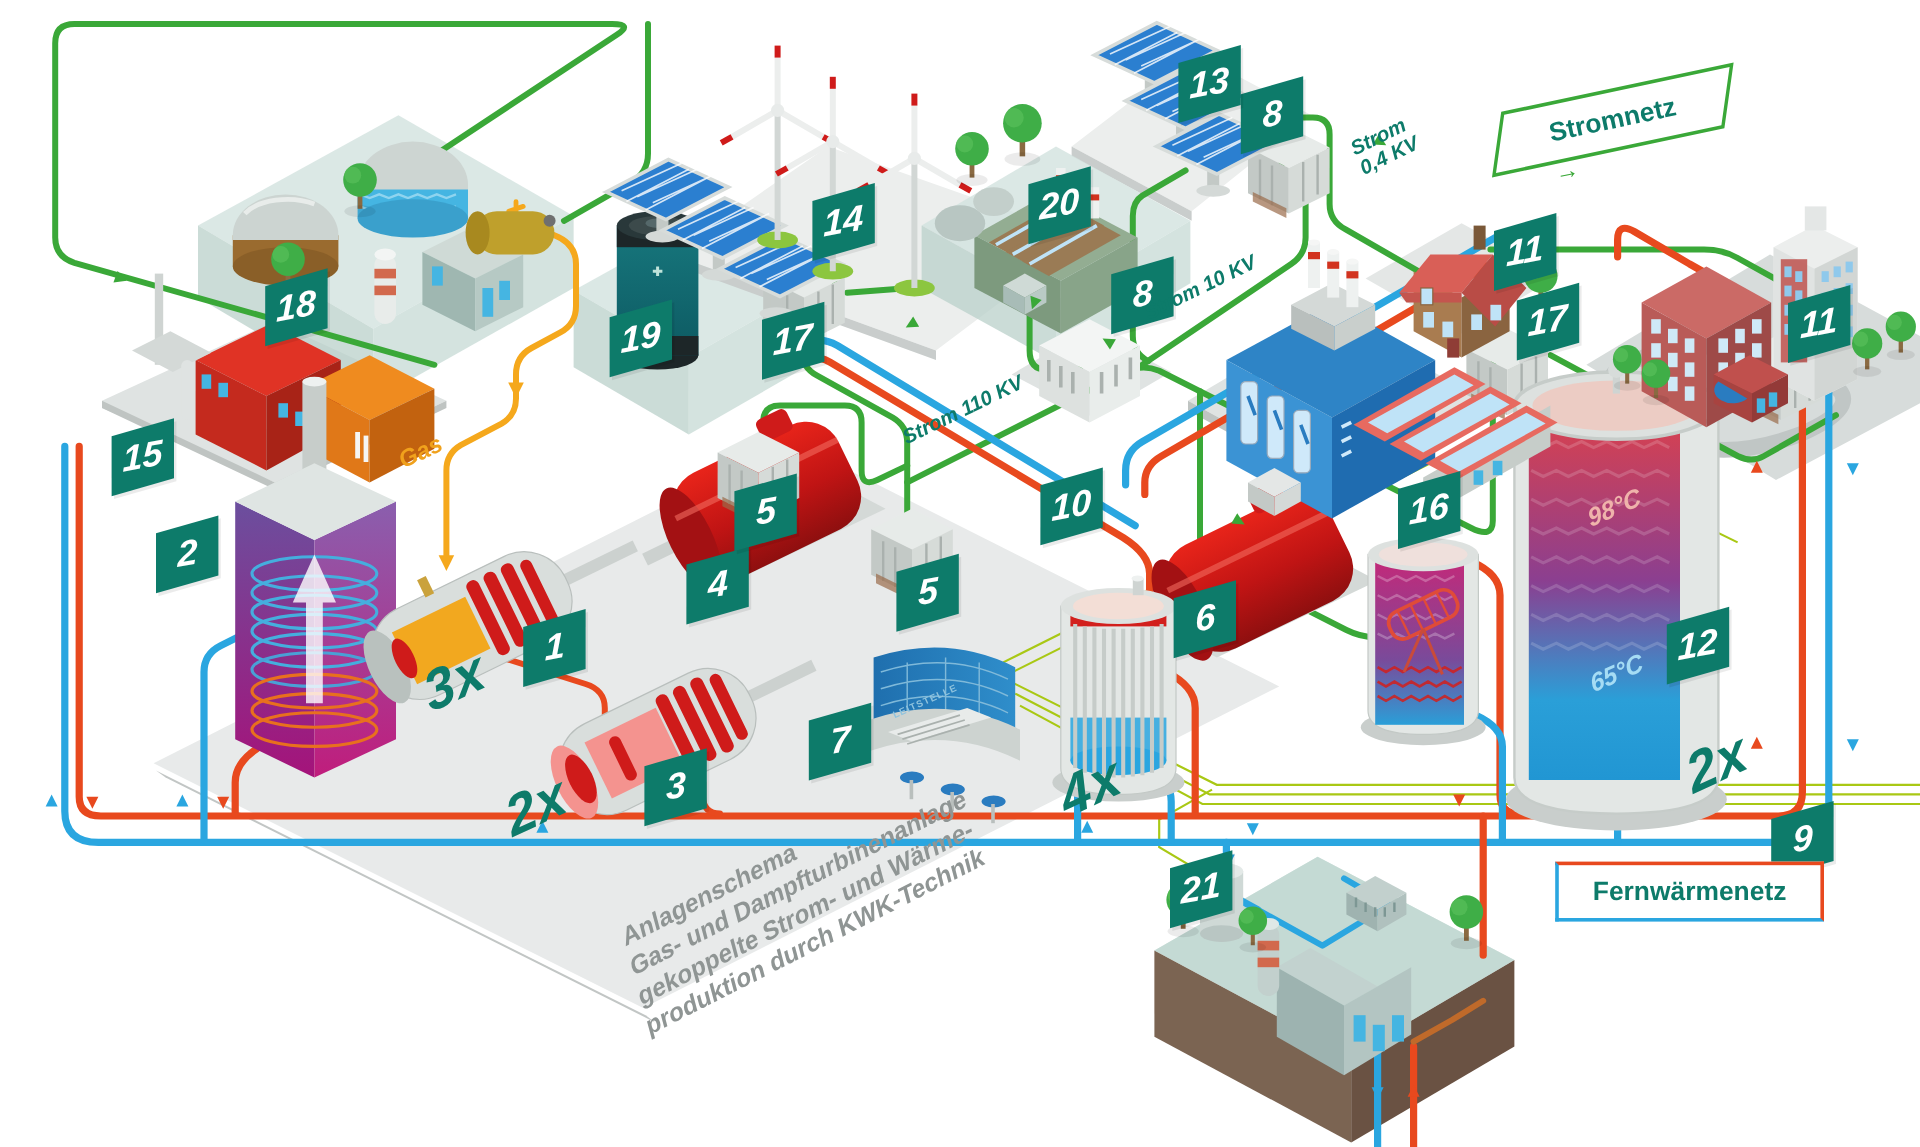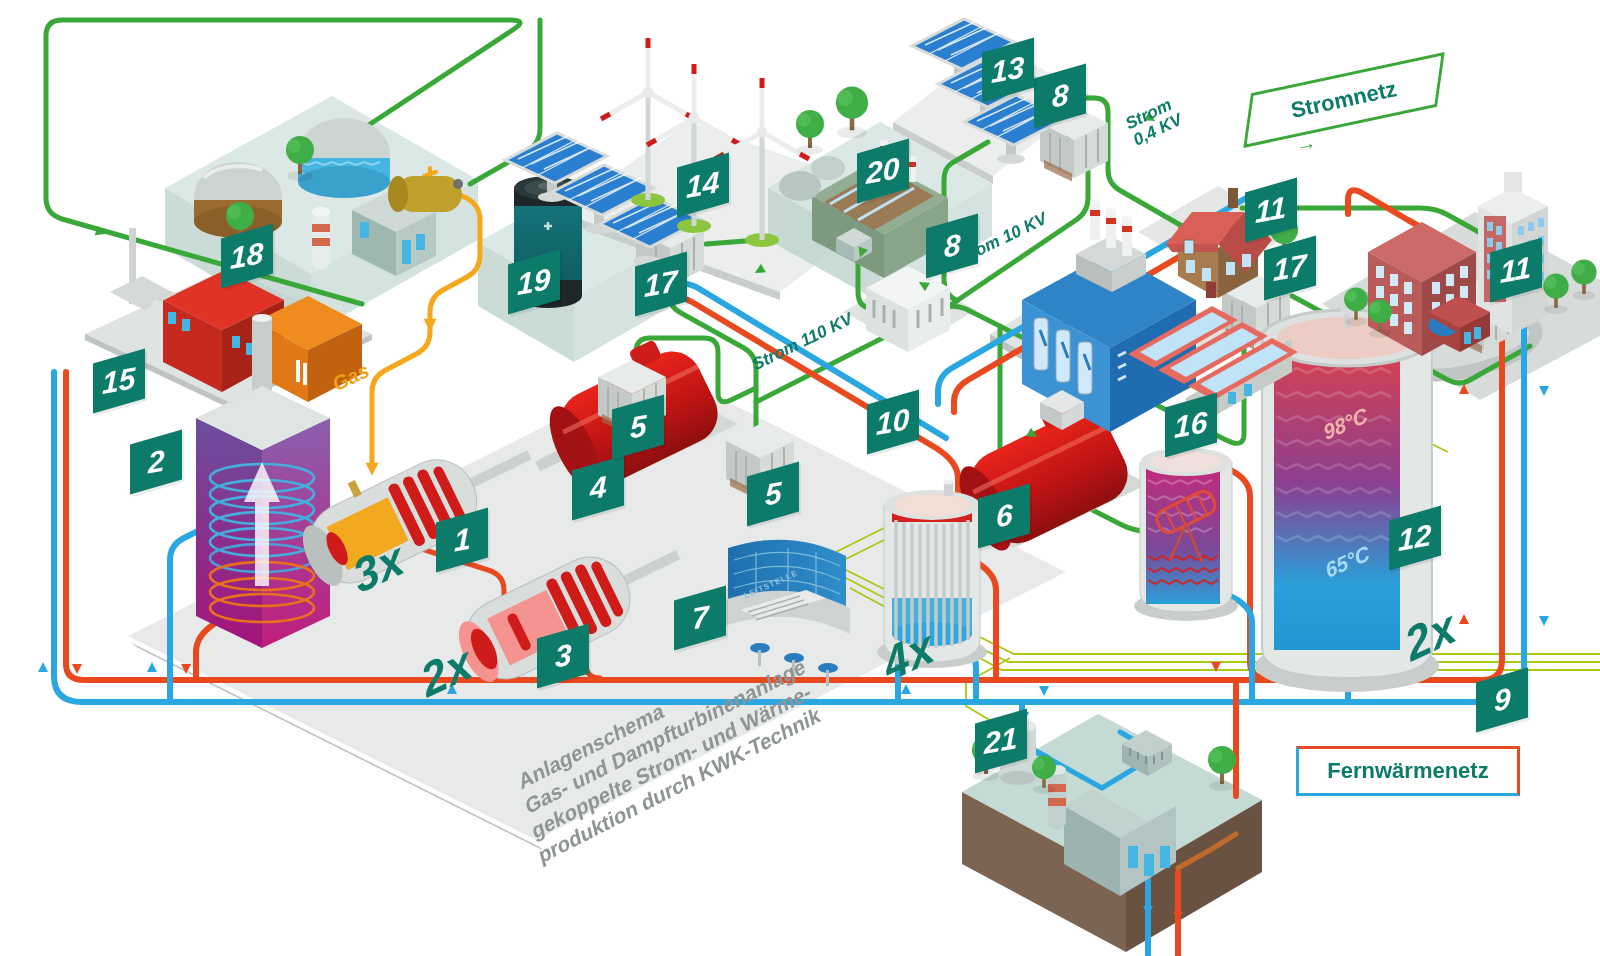--- a/index.html
+++ b/index.html
@@ -19,21 +19,21 @@
         font-size:20px;transform:rotate(-25deg);}
   .netbox{position:absolute;background:#ffffff;display:flex;align-items:center;
         justify-content:center;color:#0d7b6a;font-weight:700;font-size:22px;}
   #stromnetz-box{left:1245px;top:74px;width:192px;height:46px;border:3px solid #3aa838;
         transform:rotate(-12deg) skewX(-20deg);}
   #stromnetz-box span{transform:skewX(20deg);}
   #stromnetz-arrow{position:absolute;left:1296px;top:132px;color:#3aa838;font-size:20px;
         font-weight:700;transform:rotate(-12deg);}
   #fernwaerme-box{left:1296px;top:718px;width:218px;height:44px;
         border-top:3px solid #e8491e;border-right:3px solid #e8491e;
-        border-bottom:3px solid #2aa6e0;border-left:3px solid #2aa6e0;margin-top:28px;}
+        border-bottom:3px solid #2aa6e0;border-left:3px solid #2aa6e0;}
   .temp{position:absolute;font-weight:700;font-style:italic;font-size:21px;
         transform:rotate(-24deg) skewX(-8deg);}
   #temp-hot{left:1322px;top:412px;color:#efb3ab;}
   #temp-cold{left:1324px;top:550px;color:#a5dcf4;}
   #caption{position:absolute;left:516px;top:770px;transform:rotate(-27deg) skewX(-12deg);
         transform-origin:left top;color:#8f9594;font-weight:700;font-size:21px;
         line-height:25px;white-space:nowrap;}
   #leitstelle{position:absolute;left:742px;top:580px;color:#8fc3de;font-size:8px;
         font-weight:700;letter-spacing:1px;transform:rotate(-24deg);}
 </style>

